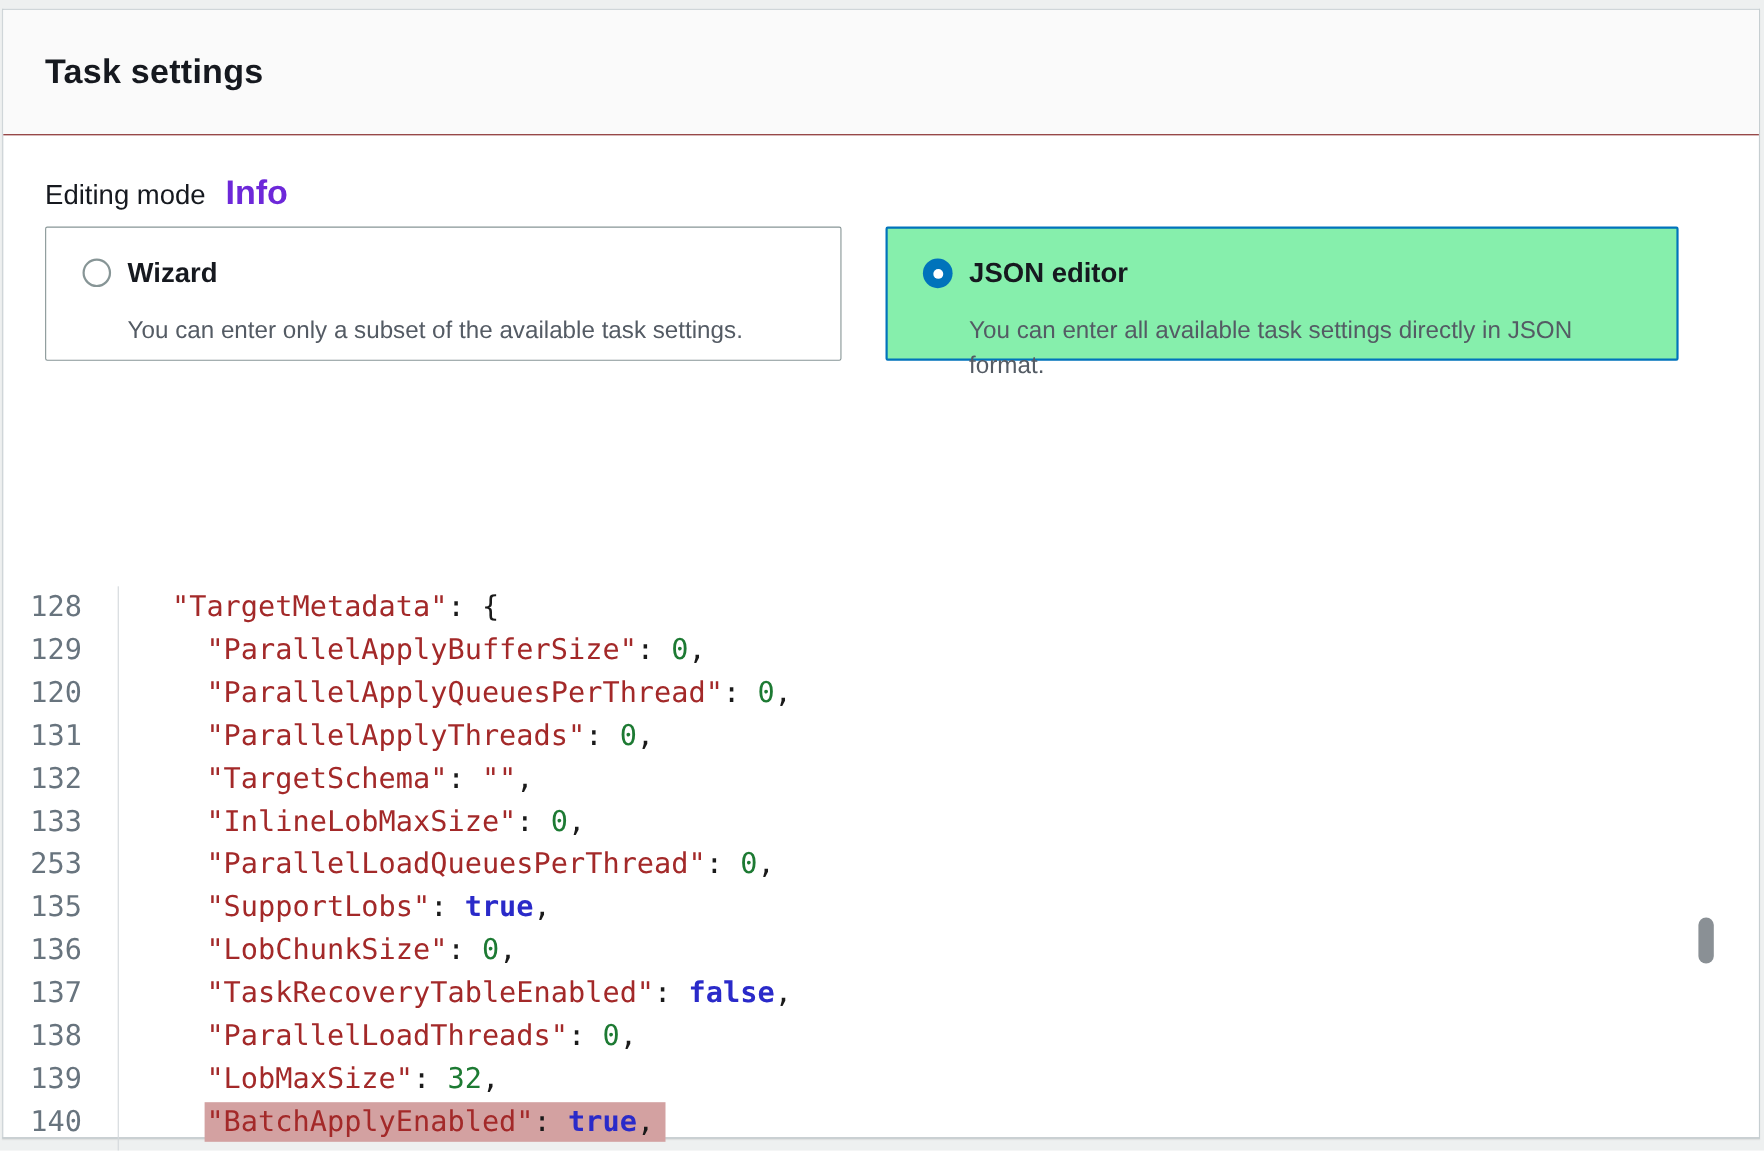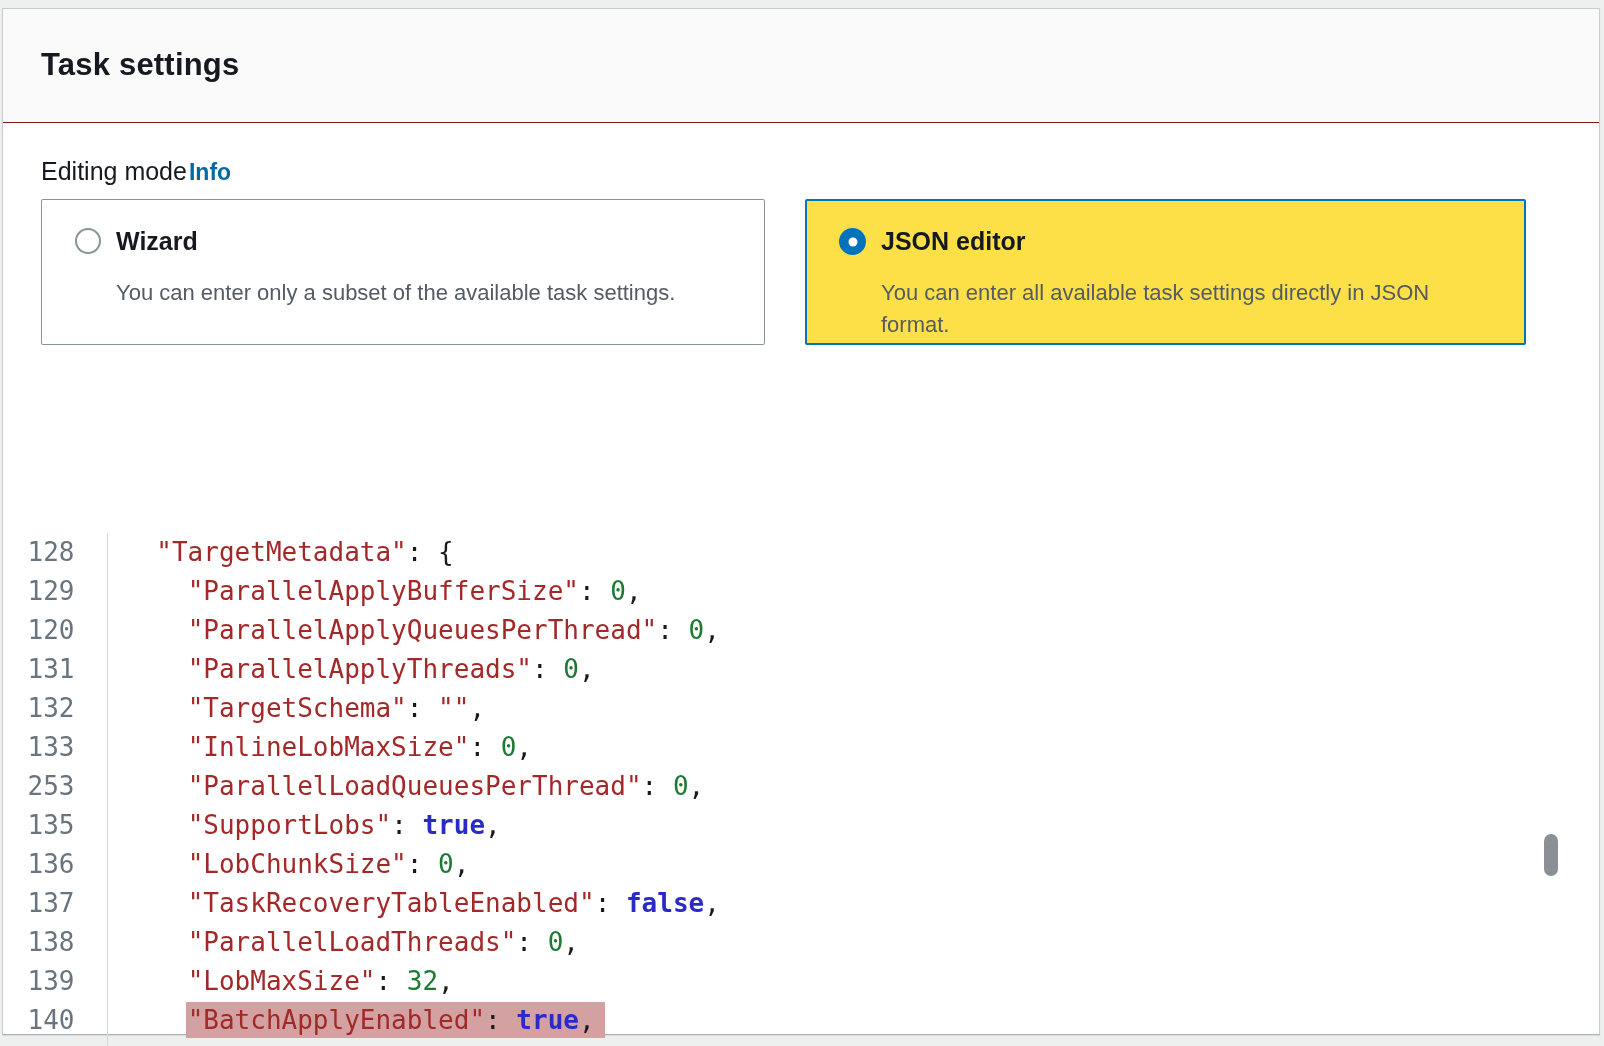--- a/index.html
+++ b/index.html
@@ -34,52 +34,52 @@
     color:#16191f;
     letter-spacing:0.2px;
   }
   .card-body { position:relative; }
 
   
   .field-row {
     margin:34px 0 0 38px;
     display:flex;
     align-items:baseline;
-    gap:2px;
+    gap:18px;
   }
   .field-label { font-size:25px; color:#16191f; }
   .info-link {
-    font-size:23px;
+    font-size:31px;
     font-weight:700;
-    color:#0369a1;
+    color:#6d28d9;
     text-decoration:none;
     cursor:pointer;
   }
 
   
   .options-row {
     margin:13px 0 0 38px;
     display:flex;
     gap:40px;
   }
   .option-card {
     width:724px;
-    height:146px;
+    height:122px;
     border:1px solid #879596;
     border-radius:2px;
     background:#ffffff;
     padding:25px 20px 0 33px;
     display:flex;
     gap:15px;
     cursor:pointer;
   }
   .option-card.selected {
     width:721px;
     border:2px solid #0073bb;
-    background:#fde047;
+    background:#86efac;
     padding:24px 19px 0 32px;
   }
   .radio {
     flex:none;
     width:26px; height:26px;
     border-radius:50%;
     border:2px solid #879596;
     background:#ffffff;
     margin-top:3px;
   }

